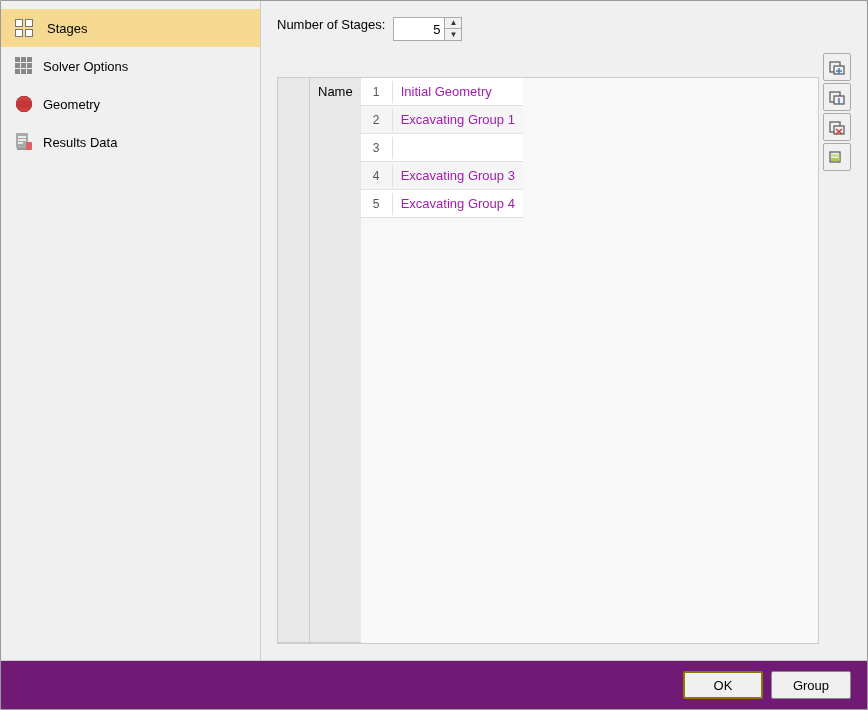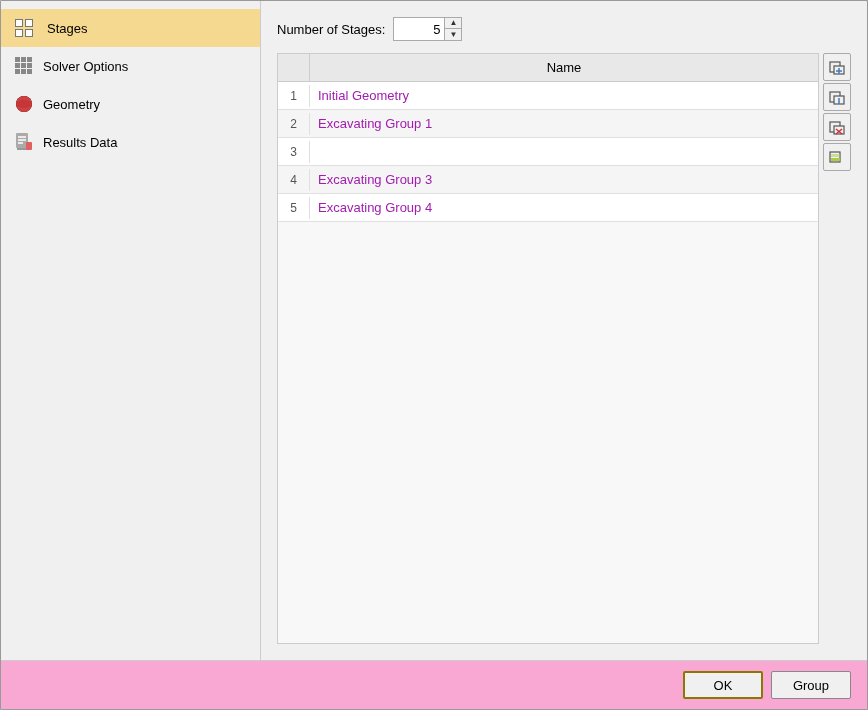--- a/index.html
+++ b/index.html
@@ -100,21 +100,20 @@
     }
     .main-content {
       flex: 1;
       padding: 16px;
       display: flex;
       flex-direction: column;
       gap: 12px;
     }
     .stages-header {
       display: flex;
-      align-items: center;
       gap: 8px;
     }
     .stages-label {
       font-size: 13px;
       color: #000;
     }
     .number-input-wrap {
       display: flex;
       align-items: center;
       border: 1px solid #aaa;
@@ -155,21 +154,22 @@
     .table-area {
       display: flex;
       gap: 4px;
       flex: 1;
     }
     .table-container {
       flex: 1;
       border: 1px solid #ccc;
       background: #f8f8f8;
       display: flex;
-      flex-direction: column;
+      flex-direction: row;
+      margin-top: 24px;
     }
     .table-header {
       display: flex;
       background: #e8e8e8;
       border-bottom: 1px solid #ccc;
     }
     .th-num {
       width: 32px;
       padding: 6px 4px;
       text-align: center;
@@ -224,21 +224,21 @@
       align-items: center;
       justify-content: center;
       border-radius: 2px;
     }
     .dialog-footer {
       border-top: 1px solid #ccc;
       padding: 10px 16px;
       display: flex;
       justify-content: flex-end;
       gap: 8px;
-      background: #f9a8d4;
+      background: #701a75;
     }
     .footer-btn {
       min-width: 80px;
       height: 28px;
       background: #f0f0f0;
       border: 1px solid #888;
       cursor: pointer;
       font-size: 13px;
       border-radius: 2px;
       padding: 0 16px;

